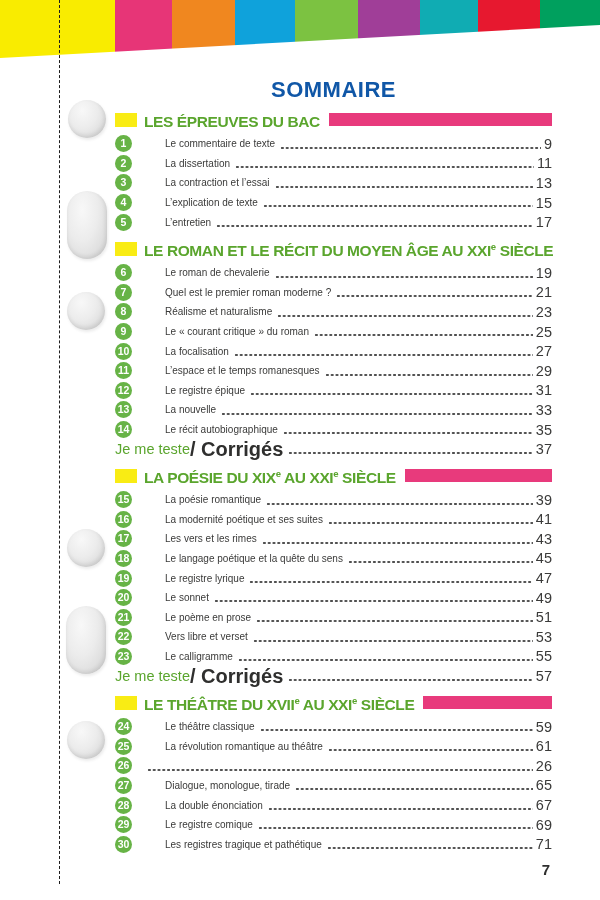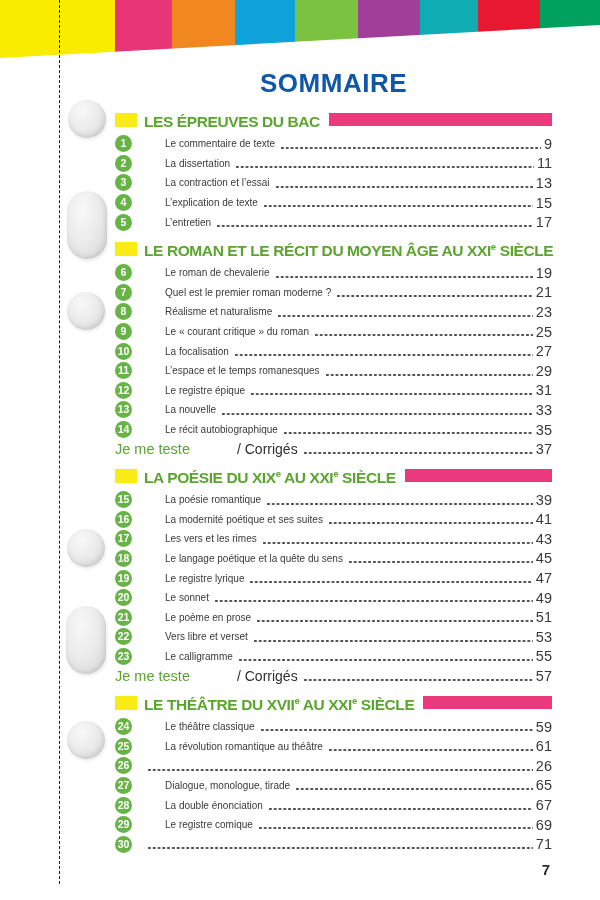--- a/index.html
+++ b/index.html
@@ -24,22 +24,22 @@
   
   .hole{
     position:absolute;z-index:3;
     background:radial-gradient(ellipse at 38% 28%,#f8f8f8 0%,#ececec 45%,#d9d9d9 85%,#c9c9c9 100%);
     box-shadow:inset -1px -2px 4px rgba(0,0,0,0.10), 1px 2px 3px rgba(0,0,0,0.08);
   }
   .hole.circle{width:38px;height:38px;border-radius:50%;}
   .hole.pill{width:40px;height:68px;border-radius:20px;}
   
   .page-title{
-    position:absolute;left:115px;width:437px;top:68px;
-    text-align:center;font-size:26px;font-weight:bold;
+    position:absolute;left:115px;width:437px;top:77px;
+    text-align:center;font-size:22px;font-weight:bold;
     color:var(--title-blue,#1057a7);letter-spacing:0.5px;z-index:2;
   }
   
   .content{position:absolute;left:115px;top:113px;width:437px;z-index:2;}
   .section{margin-bottom:10px;}
   .sec-header{display:flex;align-items:flex-start;height:17px;margin-bottom:4px;}
   .sq{
     width:22px;height:14px;flex:0 0 auto;margin-right:7px;
     background:var(--square-yellow,#f9ed1c);
   }
@@ -61,21 +61,21 @@
   }
   .lbl{font-size:10px;white-space:nowrap;flex:0 0 auto;margin-left:23px;}
   .lbl sup{font-size:62%;line-height:0;}
   .leader{
     flex:1 1 auto;height:4px;align-self:flex-end;margin:0 3px 4px 5px;min-width:8px;
     background-image:radial-gradient(circle,#4d4d4d 1.05px,transparent 1.35px);
     background-size:4.8px 4px;background-repeat:repeat-x;background-position:left bottom;
   }
   .pg{font-size:14.5px;flex:0 0 auto;}
   .teste .lbl-green{font-size:14.5px;font-weight:normal;color:var(--section-green,#5aa52d);white-space:nowrap;}
-  .teste .lbl-dark{font-size:14px;font-weight:normal;color:#2f2f2e;white-space:nowrap;margin-left:47px;}
+  .teste .lbl-dark{font-size:20px;font-weight:bold;color:#2f2f2e;white-space:nowrap;}
   .folio{
     position:absolute;right:50px;top:861px;
     font-size:15px;font-weight:bold;color:#2f2f2e;z-index:2;
   }
 </style>
 </head>
 <body>
 
 <div class="band">
     <div class="band-block" style="background: rgb(249, 236, 0); width: 115px;"></div>
@@ -306,19 +306,20 @@
         <div class="pg">67</div>
       </div>
       <div class="row">
         <div class="badge">29</div>
         <div class="lbl">Le registre comique</div>
         <div class="leader"></div>
         <div class="pg">69</div>
       </div>
       <div class="row">
         <div class="badge">30</div>
+        <div class="lbl">Les registres tragique et pathétique</div>
         <div class="leader"></div>
         <div class="pg">71</div>
       </div>
     </div>
   </div>
 
 <div class="folio">7</div>
 
 </body></html>

